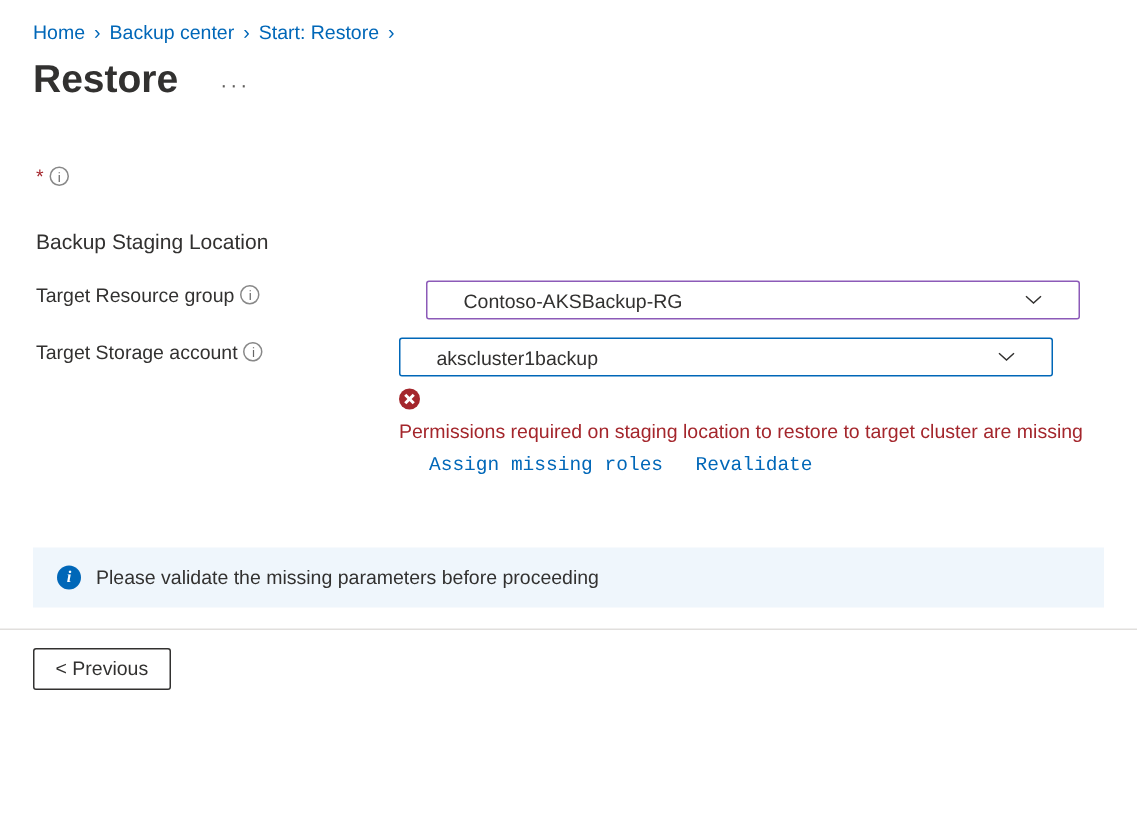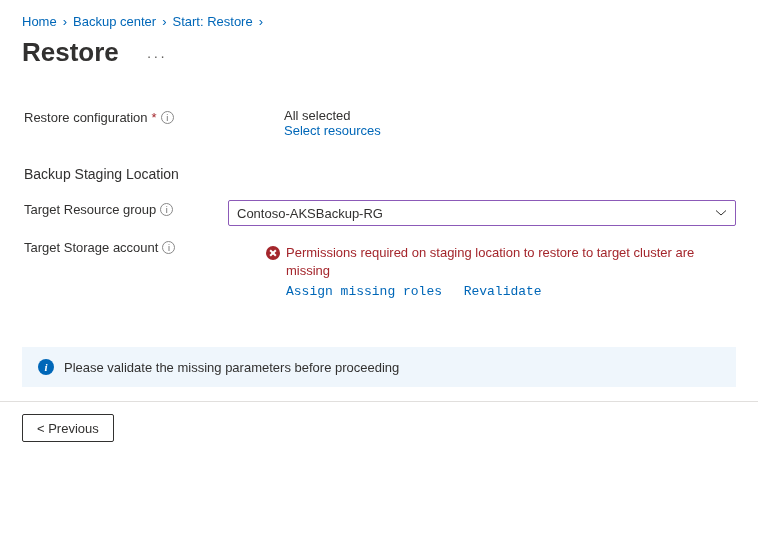--- a/index.html
+++ b/index.html
@@ -56,45 +56,46 @@
     cursor: default;
   }
   .value-col { flex: 1; font-size: 13px; }
   .link { color: #0067b8; text-decoration: none; cursor: pointer; font-size: 13px; }
   .section-head {
     font-weight: 400;
     font-size: 14px;
     margin: 28px 0 18px 0;
   }
   .select {
-    width: 508px;
+    width: 436px;
     height: 26px;
     border: 1px solid #605e5c;
     border-radius: 2px;
     display: flex;
     align-items: center;
     justify-content: space-between;
-    padding: 0 8px;
+    padding: 0 24px;
     font-size: 13px;
     background: #fff;
     cursor: pointer;
   }
   .select.rg { border-color: #8c5ab8; }
   .select.sa { border-color: #0067b8; }
   .chev {
     width: 12px; height: 12px;
     display: inline-block;
   }
   .chev svg { display:block; }
   .error-block {
     display: flex;
     align-items: flex-start;
     gap: 6px;
     margin-top: 6px;
     width: 470px;
+    flex-direction: column;
   }
   .error-icon {
     width: 14px; height: 14px;
     border-radius: 50%;
     background: #a4262c;
     flex: 0 0 14px;
     position: relative;
     margin-top: 2px;
   }
   .error-icon::before, .error-icon::after {
@@ -170,27 +171,22 @@
   </nav>
 
   <div class="title-row">
     <div class="title">Restore</div>
     <div class="ellipsis">···</div>
   </div>
 
   <div class="form-area">
     <div class="row">
       <div class="label-col">
-        <span>Restore configuration</span>
         <span class="req">*</span>
         <span class="info-icon">i</span>
-      </div>
-      <div class="value-col">
-        <div>All selected</div>
-        <a class="link">Select resources</a>
       </div>
     </div>
 
     <div class="section-head">Backup Staging Location</div>
 
     <div class="row">
       <div class="label-col">
         <span>Target Resource group</span>
         <span class="info-icon">i</span>
       </div>
@@ -205,20 +201,28 @@
         </div>
       </div>
     </div>
 
     <div class="row" style="margin-bottom:4px;">
       <div class="label-col">
         <span>Target Storage account</span>
         <span class="info-icon">i</span>
       </div>
       <div class="value-col">
+        <div class="select sa">
+          <span>akscluster1backup</span>
+          <span class="chev">
+            <svg viewBox="0 0 12 12">
+                <path d="M1 3.5 L6 8 L11 3.5" fill="none" stroke="#323130" stroke-width="1"></path>
+              </svg>
+          </span>
+        </div>
         <div class="error-block">
           <span class="error-icon"></span>
           <span class="error-text">Permissions required on staging location to restore to target cluster are missing</span>
         </div>
         <div class="error-links">
           <a class="link">Assign missing roles</a>
           <a class="link">Revalidate</a>
         </div>
       </div>
     </div>

